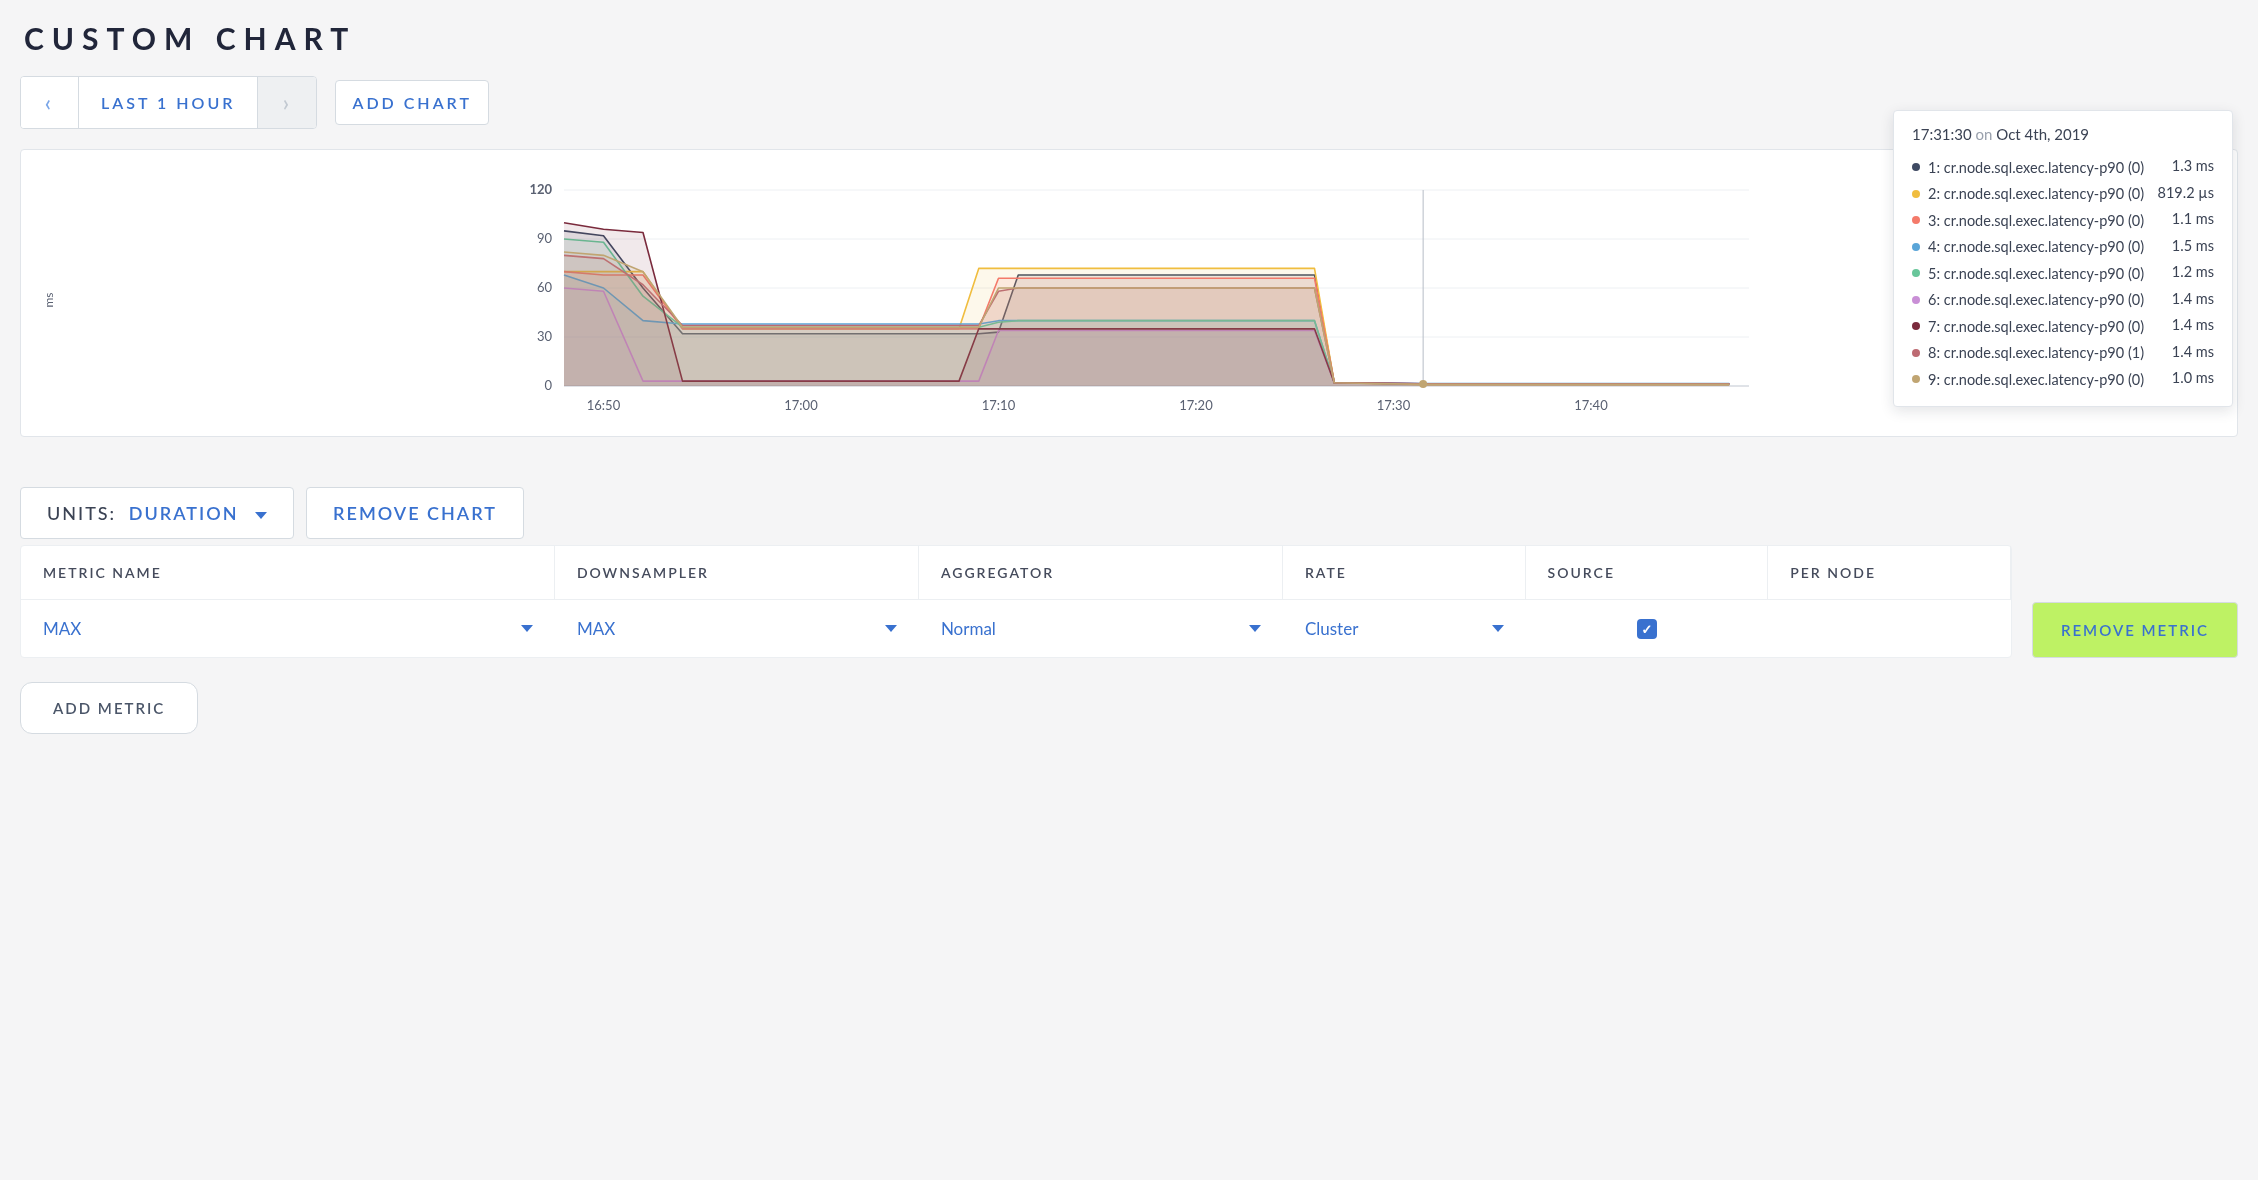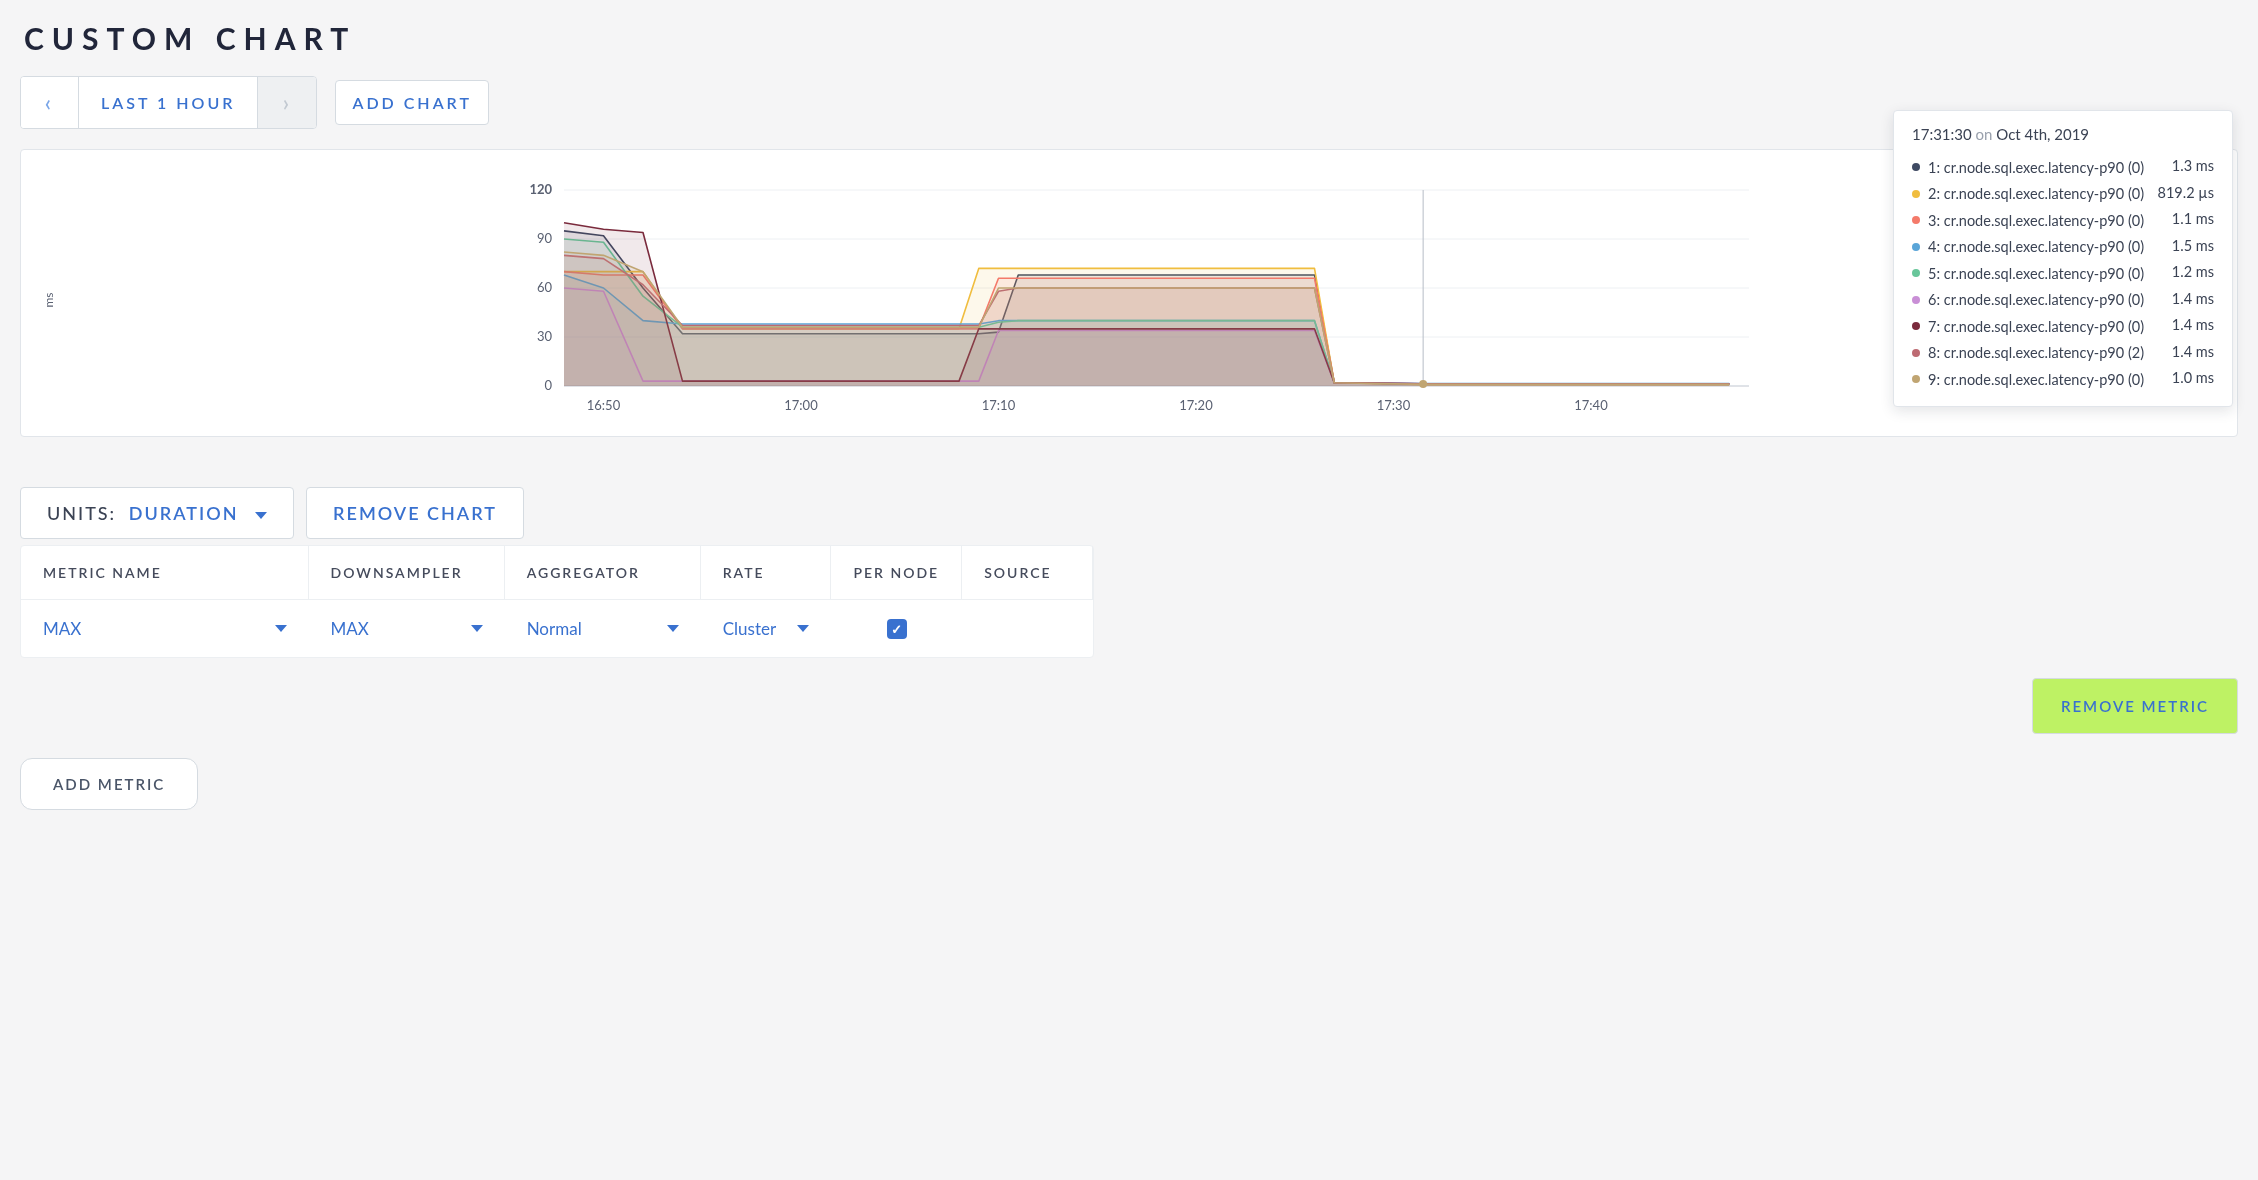--- a/index.html
+++ b/index.html
@@ -150,21 +150,21 @@
     border: 1px solid #d5dbe1;
     background: #bef264;
     border-radius: 4px;
     padding: 18px 28px;
     font-size: 15px;
     letter-spacing: 2px;
     font-weight: 600;
     color: #3971cf;
     cursor: pointer;
   }
-  .layout-row { display: flex; align-items: flex-start; gap: 20px; flex-direction: column; }
+  .layout-row { display: flex; align-items: flex-end; gap: 20px; }
   .metric-table-wrap { position: relative; flex: 1; }
   .add-metric {
     margin-top: 24px;
     display: inline-block;
     border: 1px solid #d5dbe1;
     background: #fff;
     border-radius: 12px;
     padding: 16px 32px;
     font-size: 15px;
     letter-spacing: 2px;
@@ -285,21 +285,21 @@
           <div class="tt-row">
             <div class="tt-left">
               <span class="tt-dot" style="background:#7a2a3c"></span>
               <span>7: cr.node.sql.exec.latency-p90 (0)</span>
             </div>
             <span class="tt-val">1.4 ms</span>
           </div>
           <div class="tt-row">
             <div class="tt-left">
               <span class="tt-dot" style="background:#bd6a72"></span>
-              <span>8: cr.node.sql.exec.latency-p90 (2)</span>
+              <span>8: cr.node.sql.exec.latency-p90 (1)</span>
             </div>
             <span class="tt-val">1.4 ms</span>
           </div>
           <div class="tt-row">
             <div class="tt-left">
               <span class="tt-dot" style="background:#c0a572"></span>
               <span>9: cr.node.sql.exec.latency-p90 (0)</span>
             </div>
             <span class="tt-val">1.0 ms</span>
           </div>
@@ -319,22 +319,22 @@
   </div>
 
   <div class="layout-row">
     <div class="metric-table-wrap">
       <div class="metric-table">
         <div class="mt-head">
           <div>METRIC NAME</div>
           <div>DOWNSAMPLER</div>
           <div>AGGREGATOR</div>
           <div>RATE</div>
+          <div>SOURCE</div>
           <div>PER NODE</div>
-          <div>SOURCE</div>
         </div>
         <div class="mt-row">
           <div>
             <div class="cell-inner">
               <span>MAX</span>
               <span class="caret"></span>
             </div>
           </div>
           <div>
             <div class="cell-inner">

